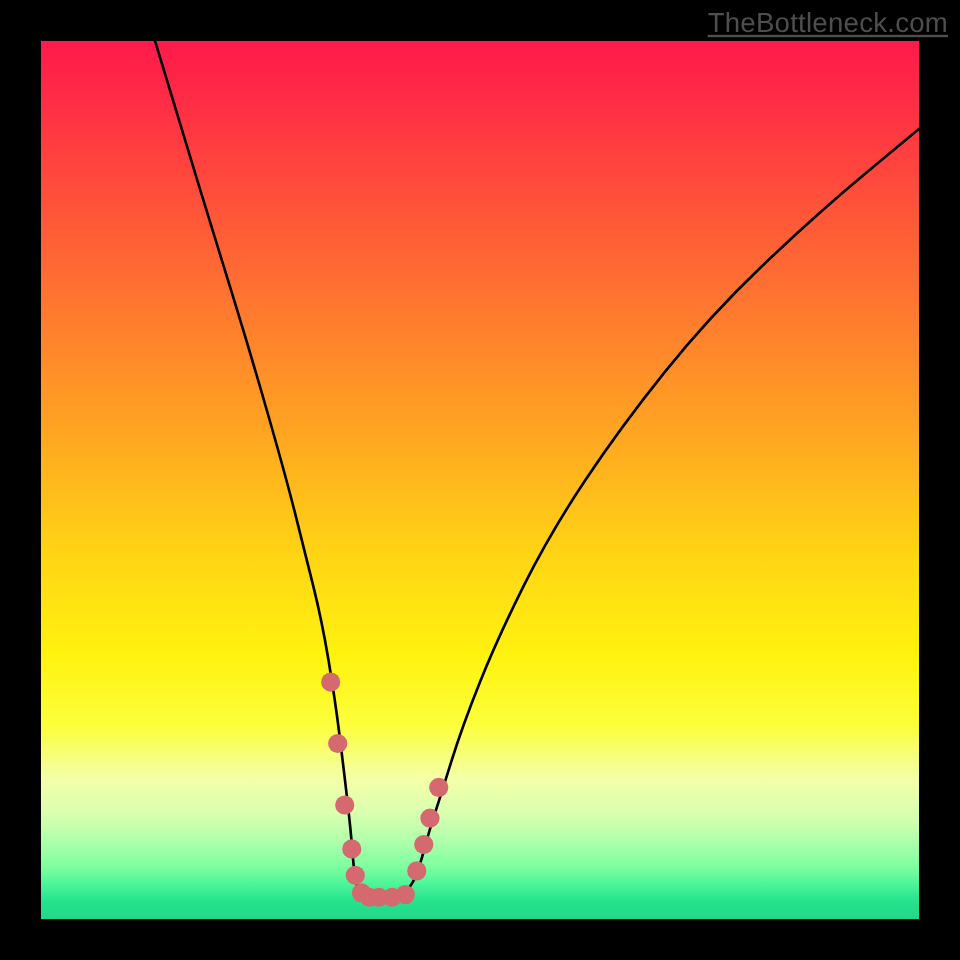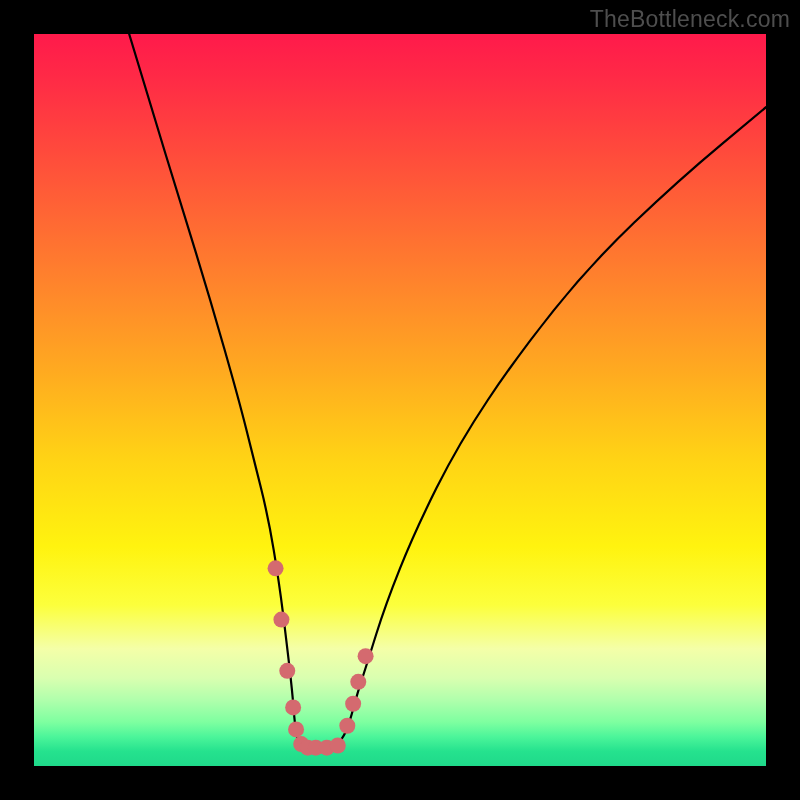--- a/index.html
+++ b/index.html
@@ -57,20 +57,21 @@
     display: block;
   }
   .watermark {
     position: absolute;
     top: 6px;
     right: 10px;
     color: #4e4e4e;
     font-size: 23px;
     letter-spacing: 0.2px;
     user-select: none;
+    text-decoration: underline;
   }
 </style>
 </head>
 <body>
 
 <div class="stage">
 
   <div class="watermark">TheBottleneck.com</div>
 
   <div class="plot">

